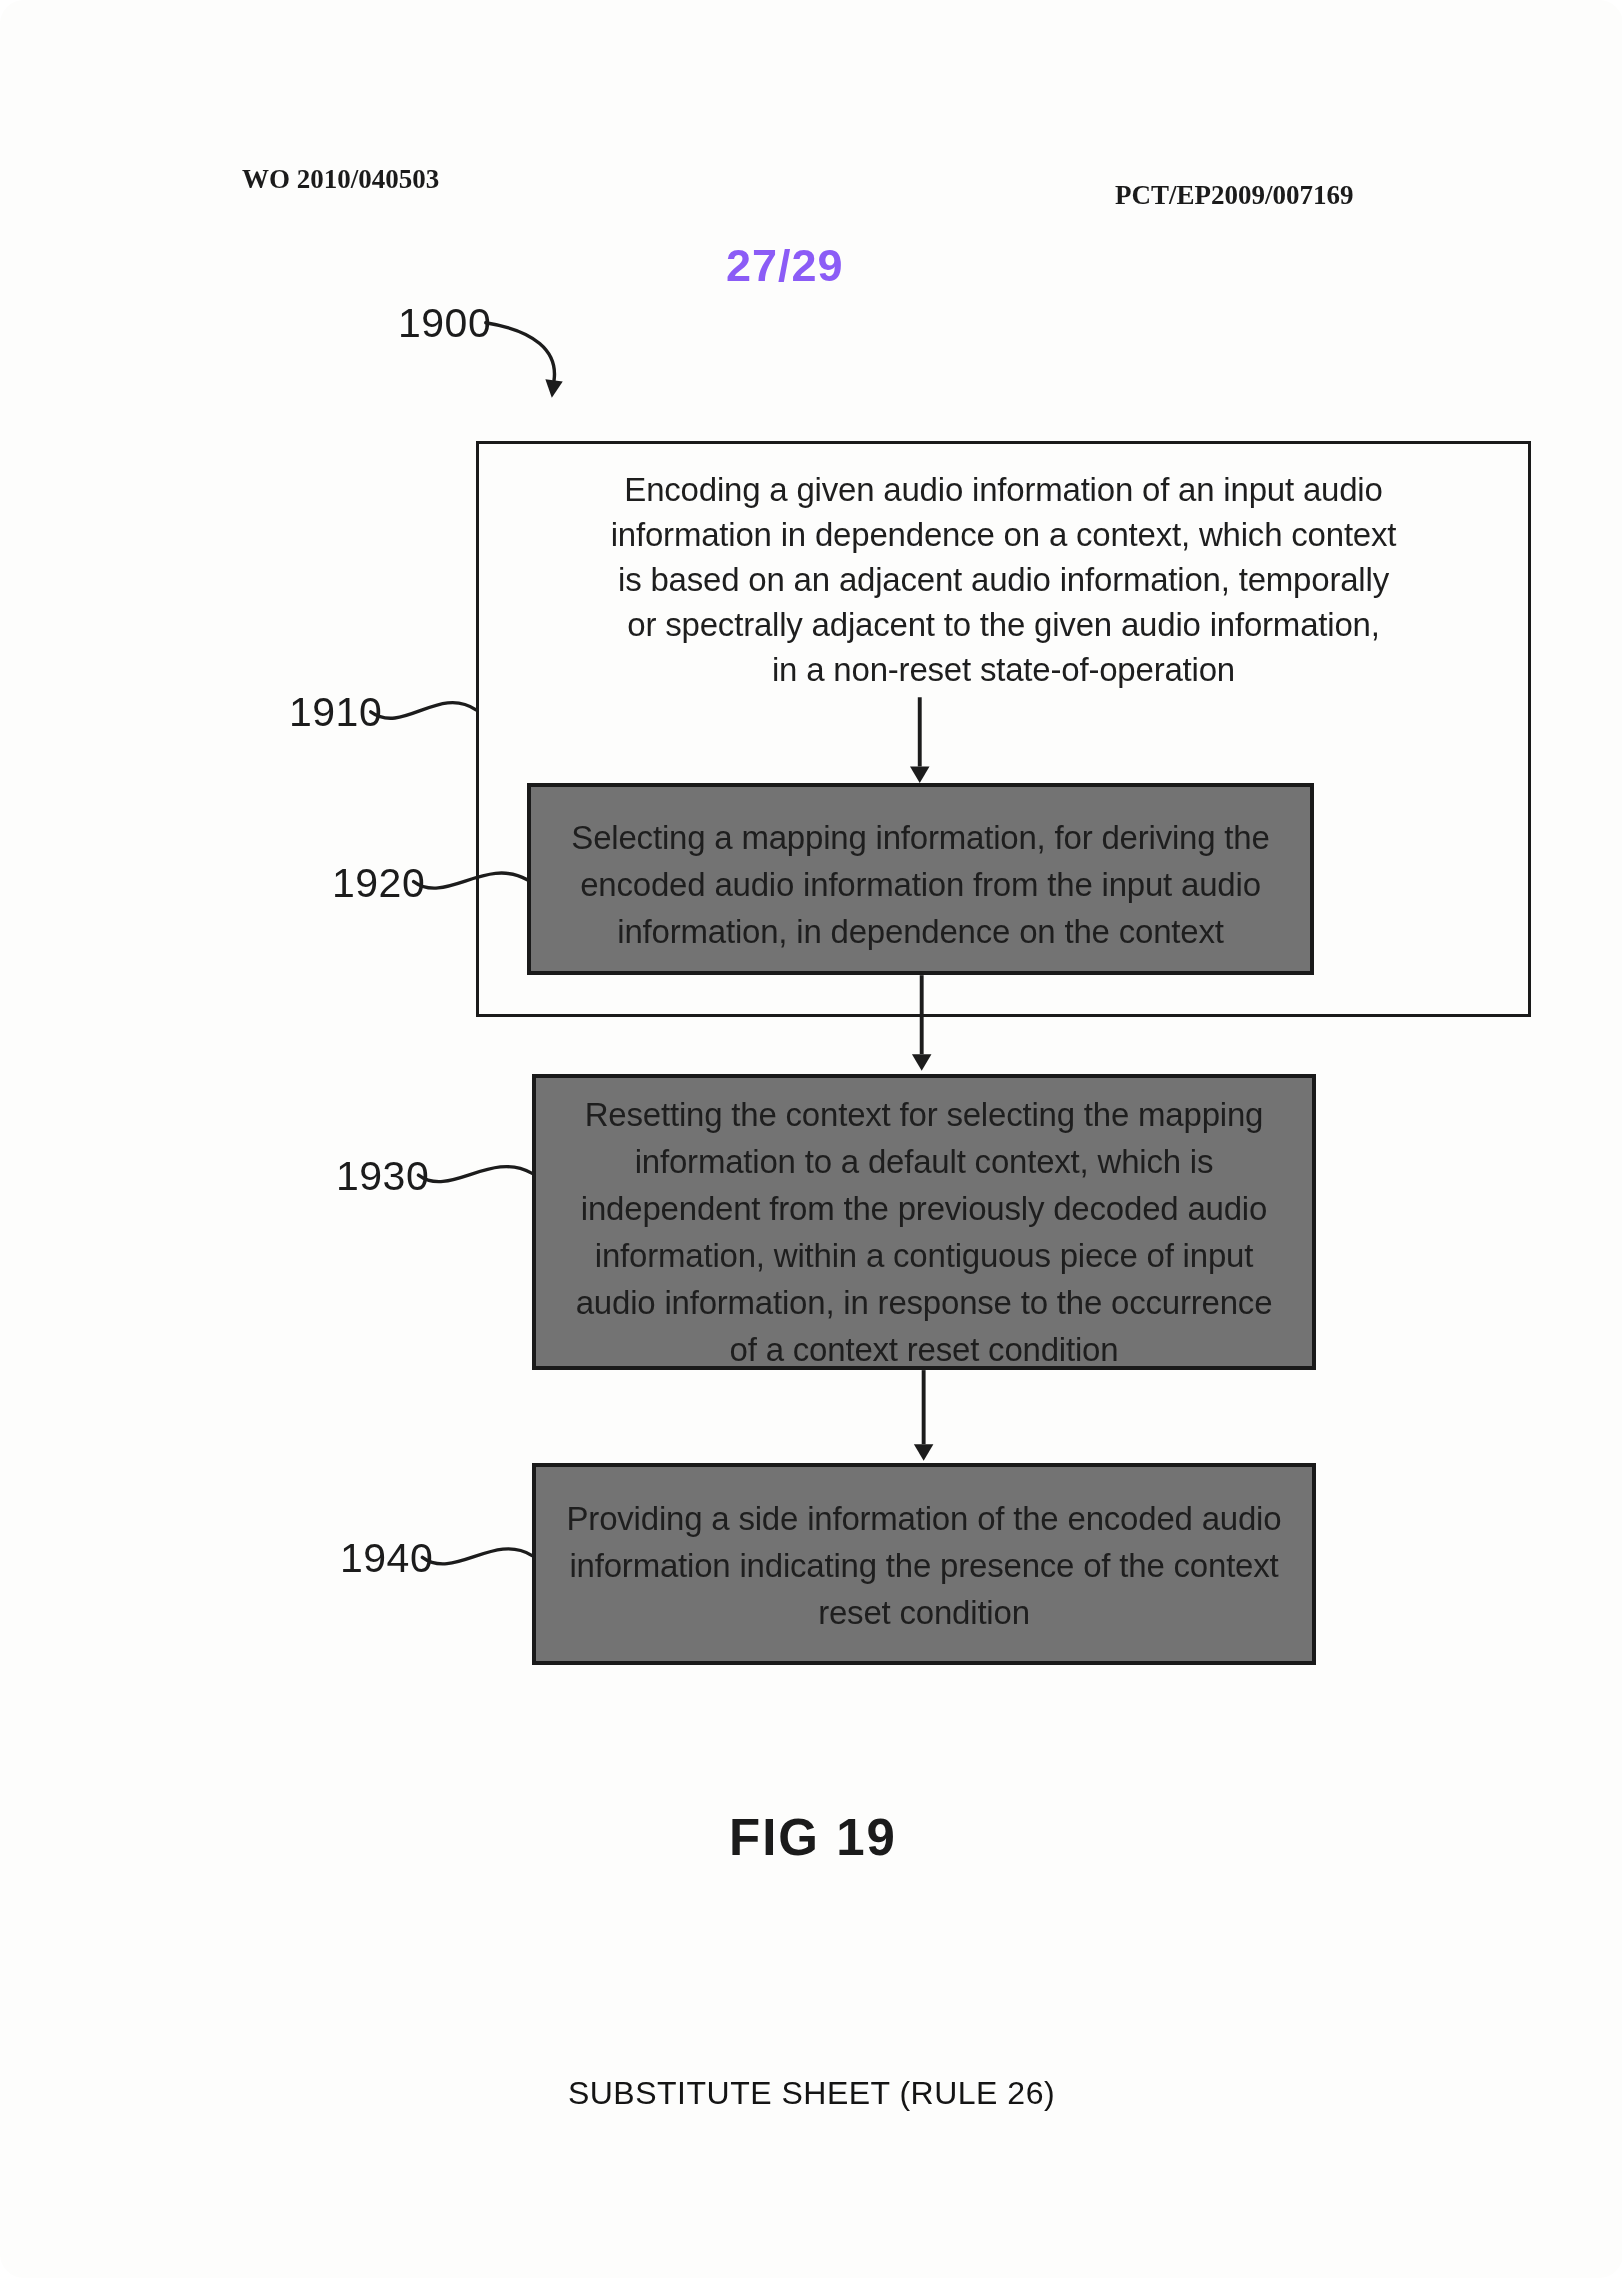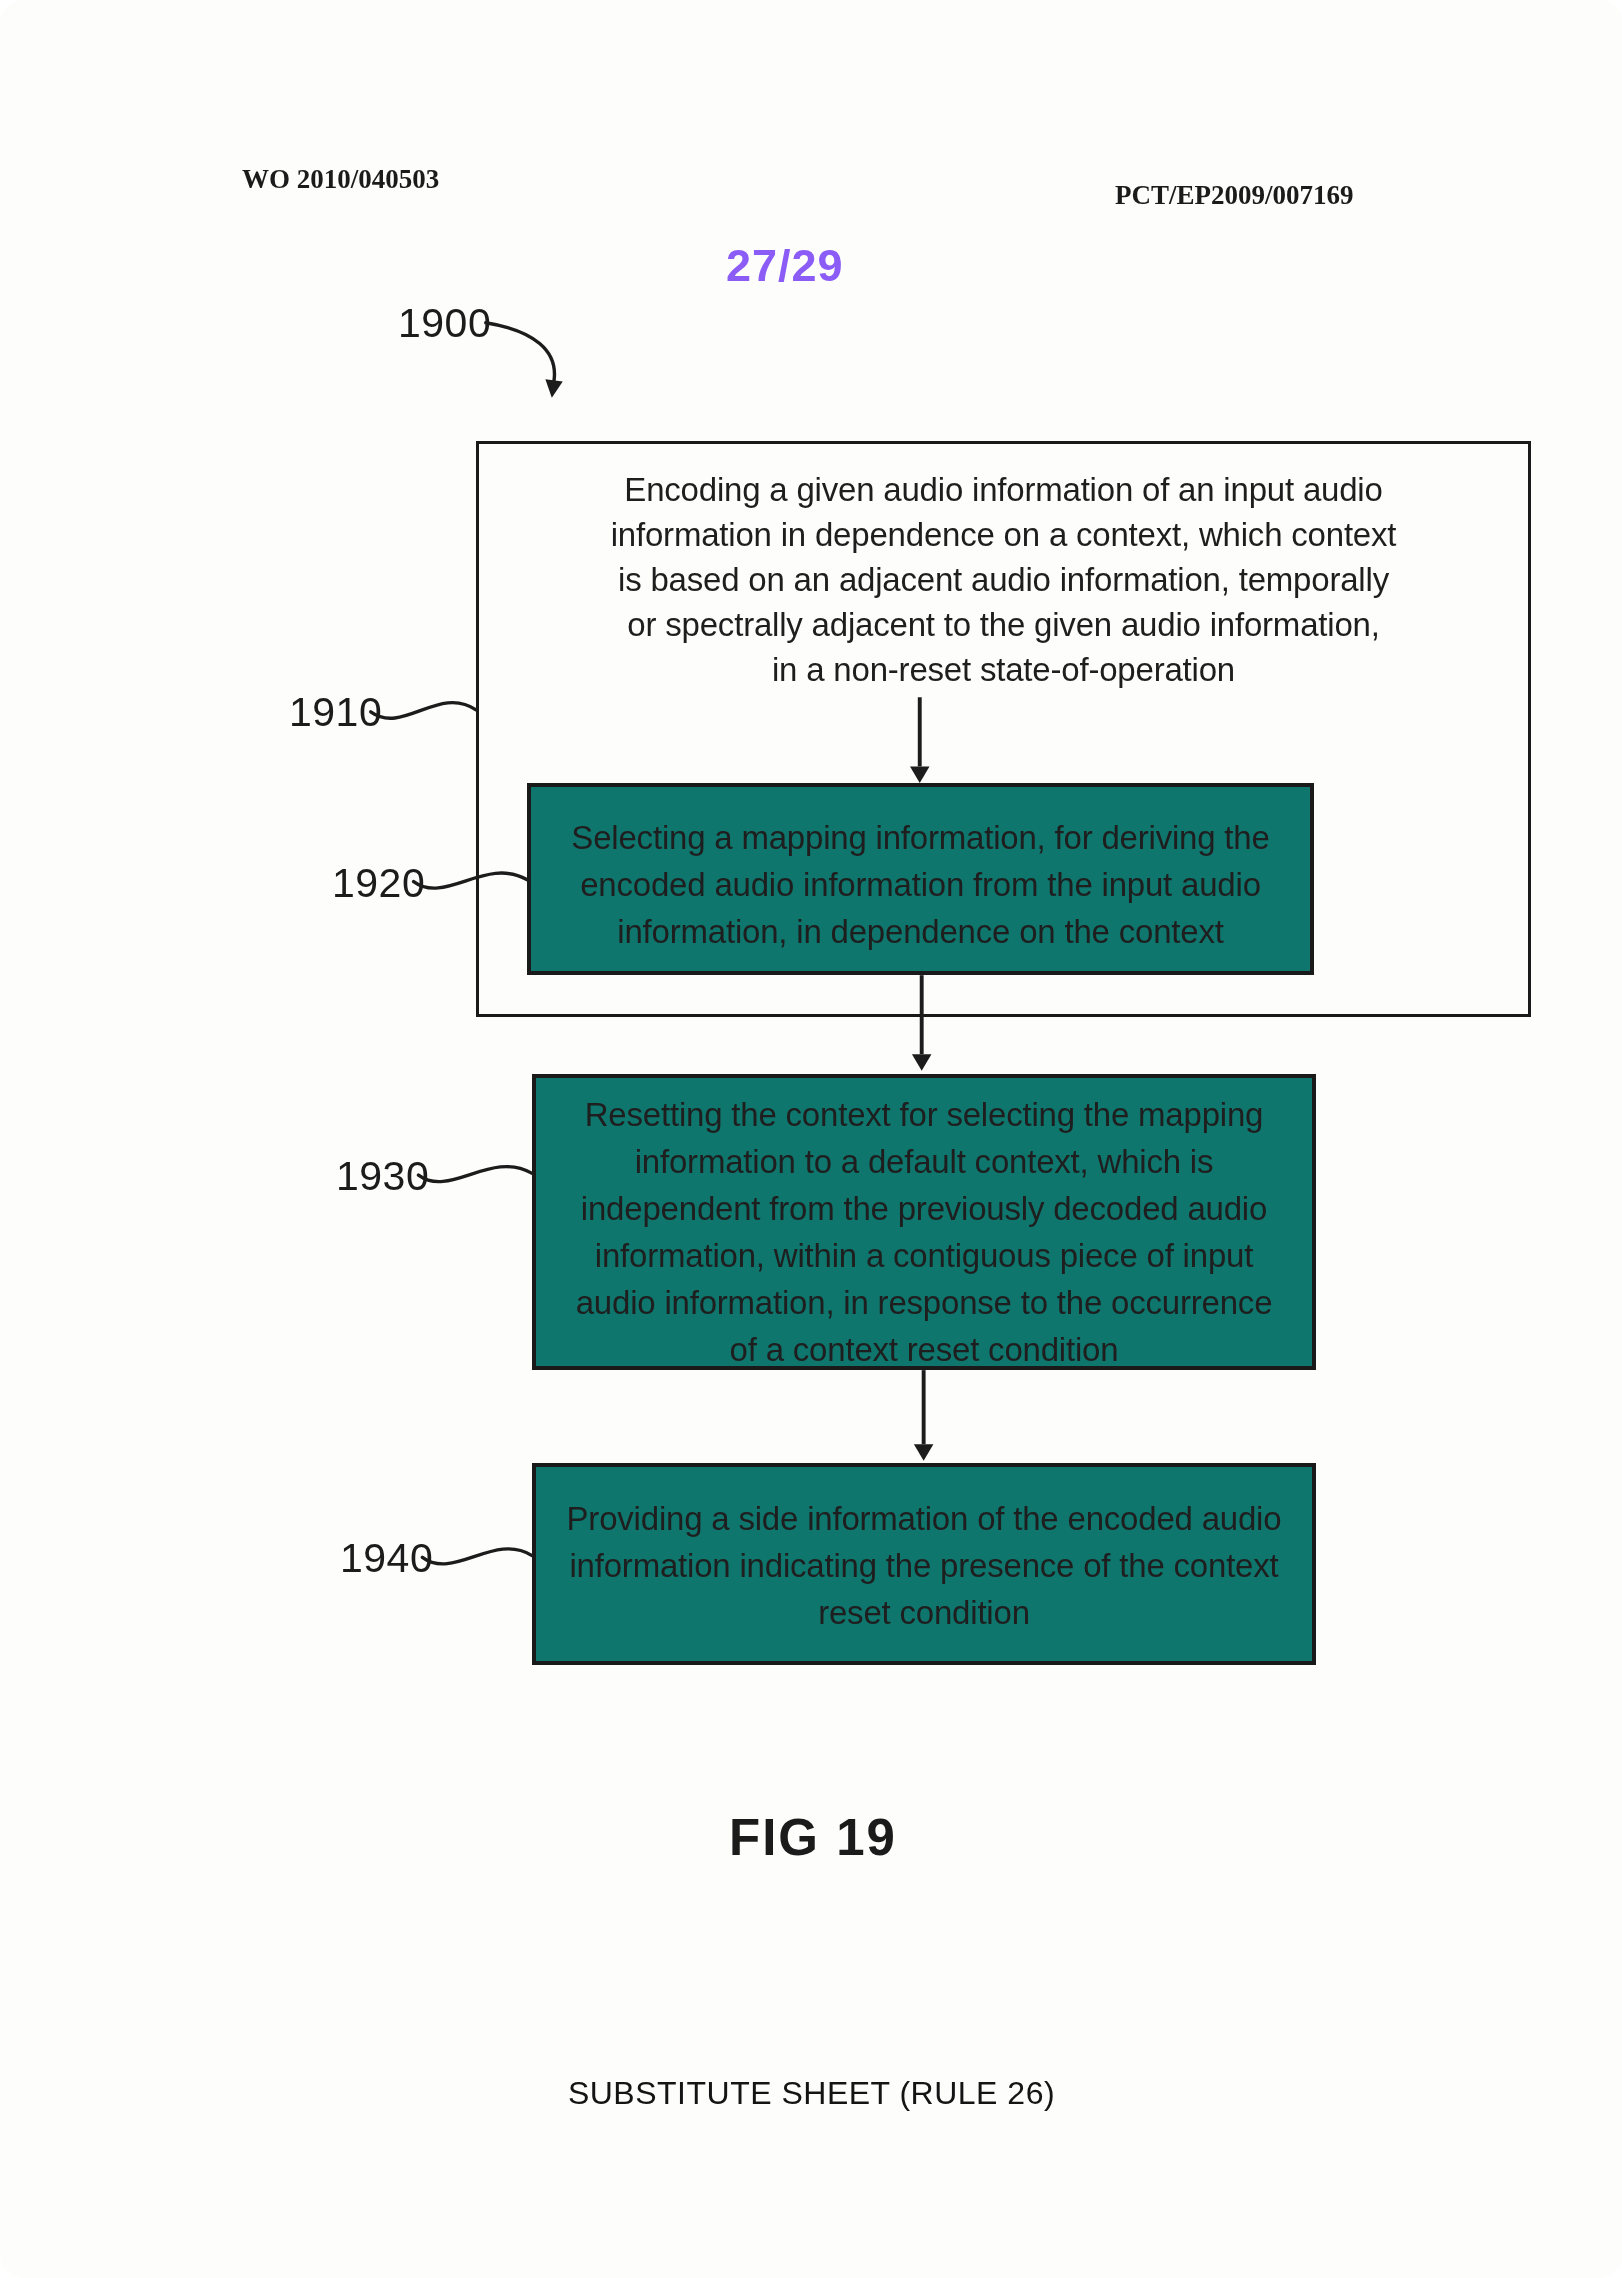--- a/index.html
+++ b/index.html
@@ -44,21 +44,21 @@
     letter-spacing: 0.5px;
   }
   .ref-1900 { left: 398px; top: 300px; text-align: right; }
   .ref-1910 { left: 289px; top: 689px; }
   .ref-1920 { left: 332px; top: 860px; }
   .ref-1930 { left: 336px; top: 1153px; }
   .ref-1940 { left: 340px; top: 1535px; }
 
   .box {
     box-sizing: border-box;
-    background: #0f766e;
+    background: #737373;
     border: 4.9px solid #1a1a1a;
     text-align: center;
   }
   .box-1910 {
     left: 476px; top: 441px;
     width: 1055px; height: 576px;
     border-width: 3.9px;
     background: transparent;
   }
   .box-1920 { left: 527px; top: 783px;  width: 787px; height: 192px; }

